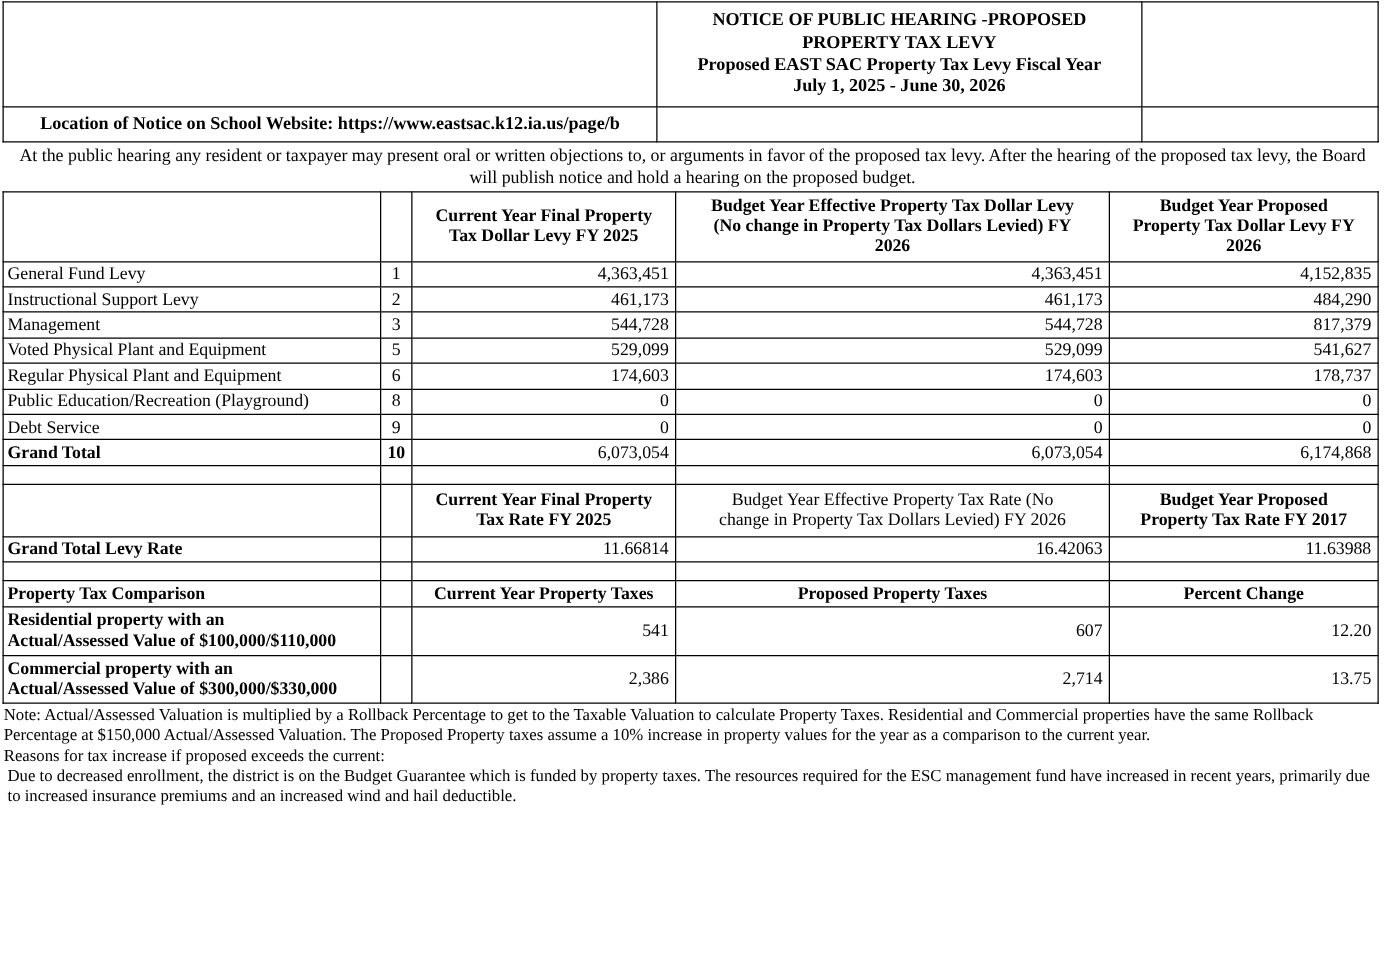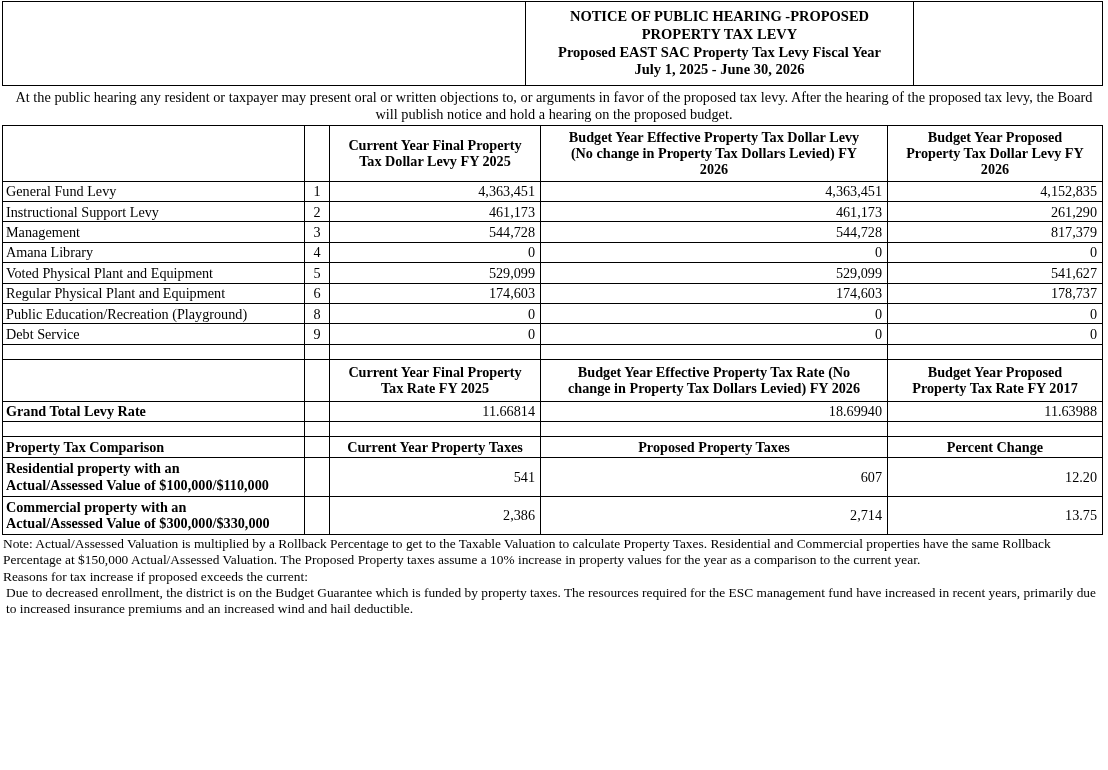--- a/index.html
+++ b/index.html
@@ -164,20 +164,25 @@
     </colgroup>
     <tbody>
       <tr class="hdr-row1">
         <td></td>
         <td class="hdr-title-cell">
           <span class="notice-line1">NOTICE OF PUBLIC HEARING -PROPOSED</span>
           <span class="notice-line2">PROPERTY TAX LEVY</span>
           <span class="notice-line3">Proposed EAST SAC Property Tax Levy Fiscal Year</span>
           <span class="notice-line4">July 1, 2025 - June 30, 2026</span>
         </td>
+        <td></td>
+      </tr>
+      <tr class="hdr-row3">
+        <td class="website-cell">Location of Notice on School Website: https://www.eastsac.k12.ia.us/page/b</td>
+        <td></td>
         <td></td>
       </tr>
     </tbody>
   </table>
 
   <div class="intro">
     <span>At the public hearing any resident or taxpayer may present oral or written objections to, or arguments in favor of the proposed tax levy. After the hearing of the proposed tax levy,</span>
     <span>the Board will publish notice and hold a hearing on the proposed budget.</span>
   </div>
 
@@ -215,37 +220,30 @@
         <td class="num-cell">1</td>
         <td class="val-cell">4,363,451</td>
         <td class="val-cell">4,363,451</td>
         <td class="val-cell">4,152,835</td>
       </tr>
       <tr>
         <td class="label-cell">Instructional Support Levy</td>
         <td class="num-cell">2</td>
         <td class="val-cell">461,173</td>
         <td class="val-cell">461,173</td>
-        <td class="val-cell">261,290</td>
+        <td class="val-cell">484,290</td>
       </tr>
       <tr>
         <td class="label-cell">Management</td>
         <td class="num-cell">3</td>
         <td class="val-cell">544,728</td>
         <td class="val-cell">544,728</td>
         <td class="val-cell">817,379</td>
       </tr>
       <tr>
-        <td class="label-cell">Amana Library</td>
-        <td class="num-cell">4</td>
-        <td class="val-cell">0</td>
-        <td class="val-cell">0</td>
-        <td class="val-cell">0</td>
-      </tr>
-      <tr>
         <td class="label-cell">Voted Physical Plant and Equipment</td>
         <td class="num-cell">5</td>
         <td class="val-cell">529,099</td>
         <td class="val-cell">529,099</td>
         <td class="val-cell">541,627</td>
       </tr>
       <tr>
         <td class="label-cell">Regular Physical Plant and Equipment</td>
         <td class="num-cell">6</td>
         <td class="val-cell">174,603</td>
@@ -259,51 +257,58 @@
         <td class="val-cell">0</td>
         <td class="val-cell">0</td>
       </tr>
       <tr>
         <td class="label-cell">Debt Service</td>
         <td class="num-cell">9</td>
         <td class="val-cell">0</td>
         <td class="val-cell">0</td>
         <td class="val-cell">0</td>
       </tr>
+      <tr class="total-row">
+        <td class="label-cell">Grand Total</td>
+        <td class="num-cell">10</td>
+        <td class="val-cell">6,073,054</td>
+        <td class="val-cell">6,073,054</td>
+        <td class="val-cell">6,174,868</td>
+      </tr>
 
       <tr class="spacer-row">
         <td></td>
         <td></td>
         <td></td>
         <td></td>
         <td></td>
       </tr>
 
       <tr class="rate-hdr-row">
         <td></td>
         <td></td>
         <td style="text-align:center;font-weight:bold;">
           <span>Current Year   Final Property</span><br>
           <span>Tax Rate  FY 2025</span>
         </td>
-        <td style="text-align:center;font-weight:bold;">
+        <td style="text-align:center;font-weight:normal;">
           <span>Budget Year   Effective Property Tax Rate  (No</span><br>
           <span>change in Property Tax Dollars Levied)  FY 2026</span>
         </td>
         <td style="text-align:center;font-weight:bold;">
           <span>Budget Year   Proposed</span><br>
           <span>Property Tax Rate  FY 2017</span>
         </td>
       </tr>
 
       <tr class="total-row">
         <td class="label-cell">Grand Total Levy Rate</td>
         <td class="num-cell"></td>
         <td class="val-cell">11.66814</td>
-        <td class="val-cell">18.69940</td>
+        <td class="val-cell">16.42063</td>
         <td class="val-cell">11.63988</td>
       </tr>
 
       <tr class="spacer-row">
         <td></td>
         <td></td>
         <td></td>
         <td></td>
         <td></td>
       </tr>

